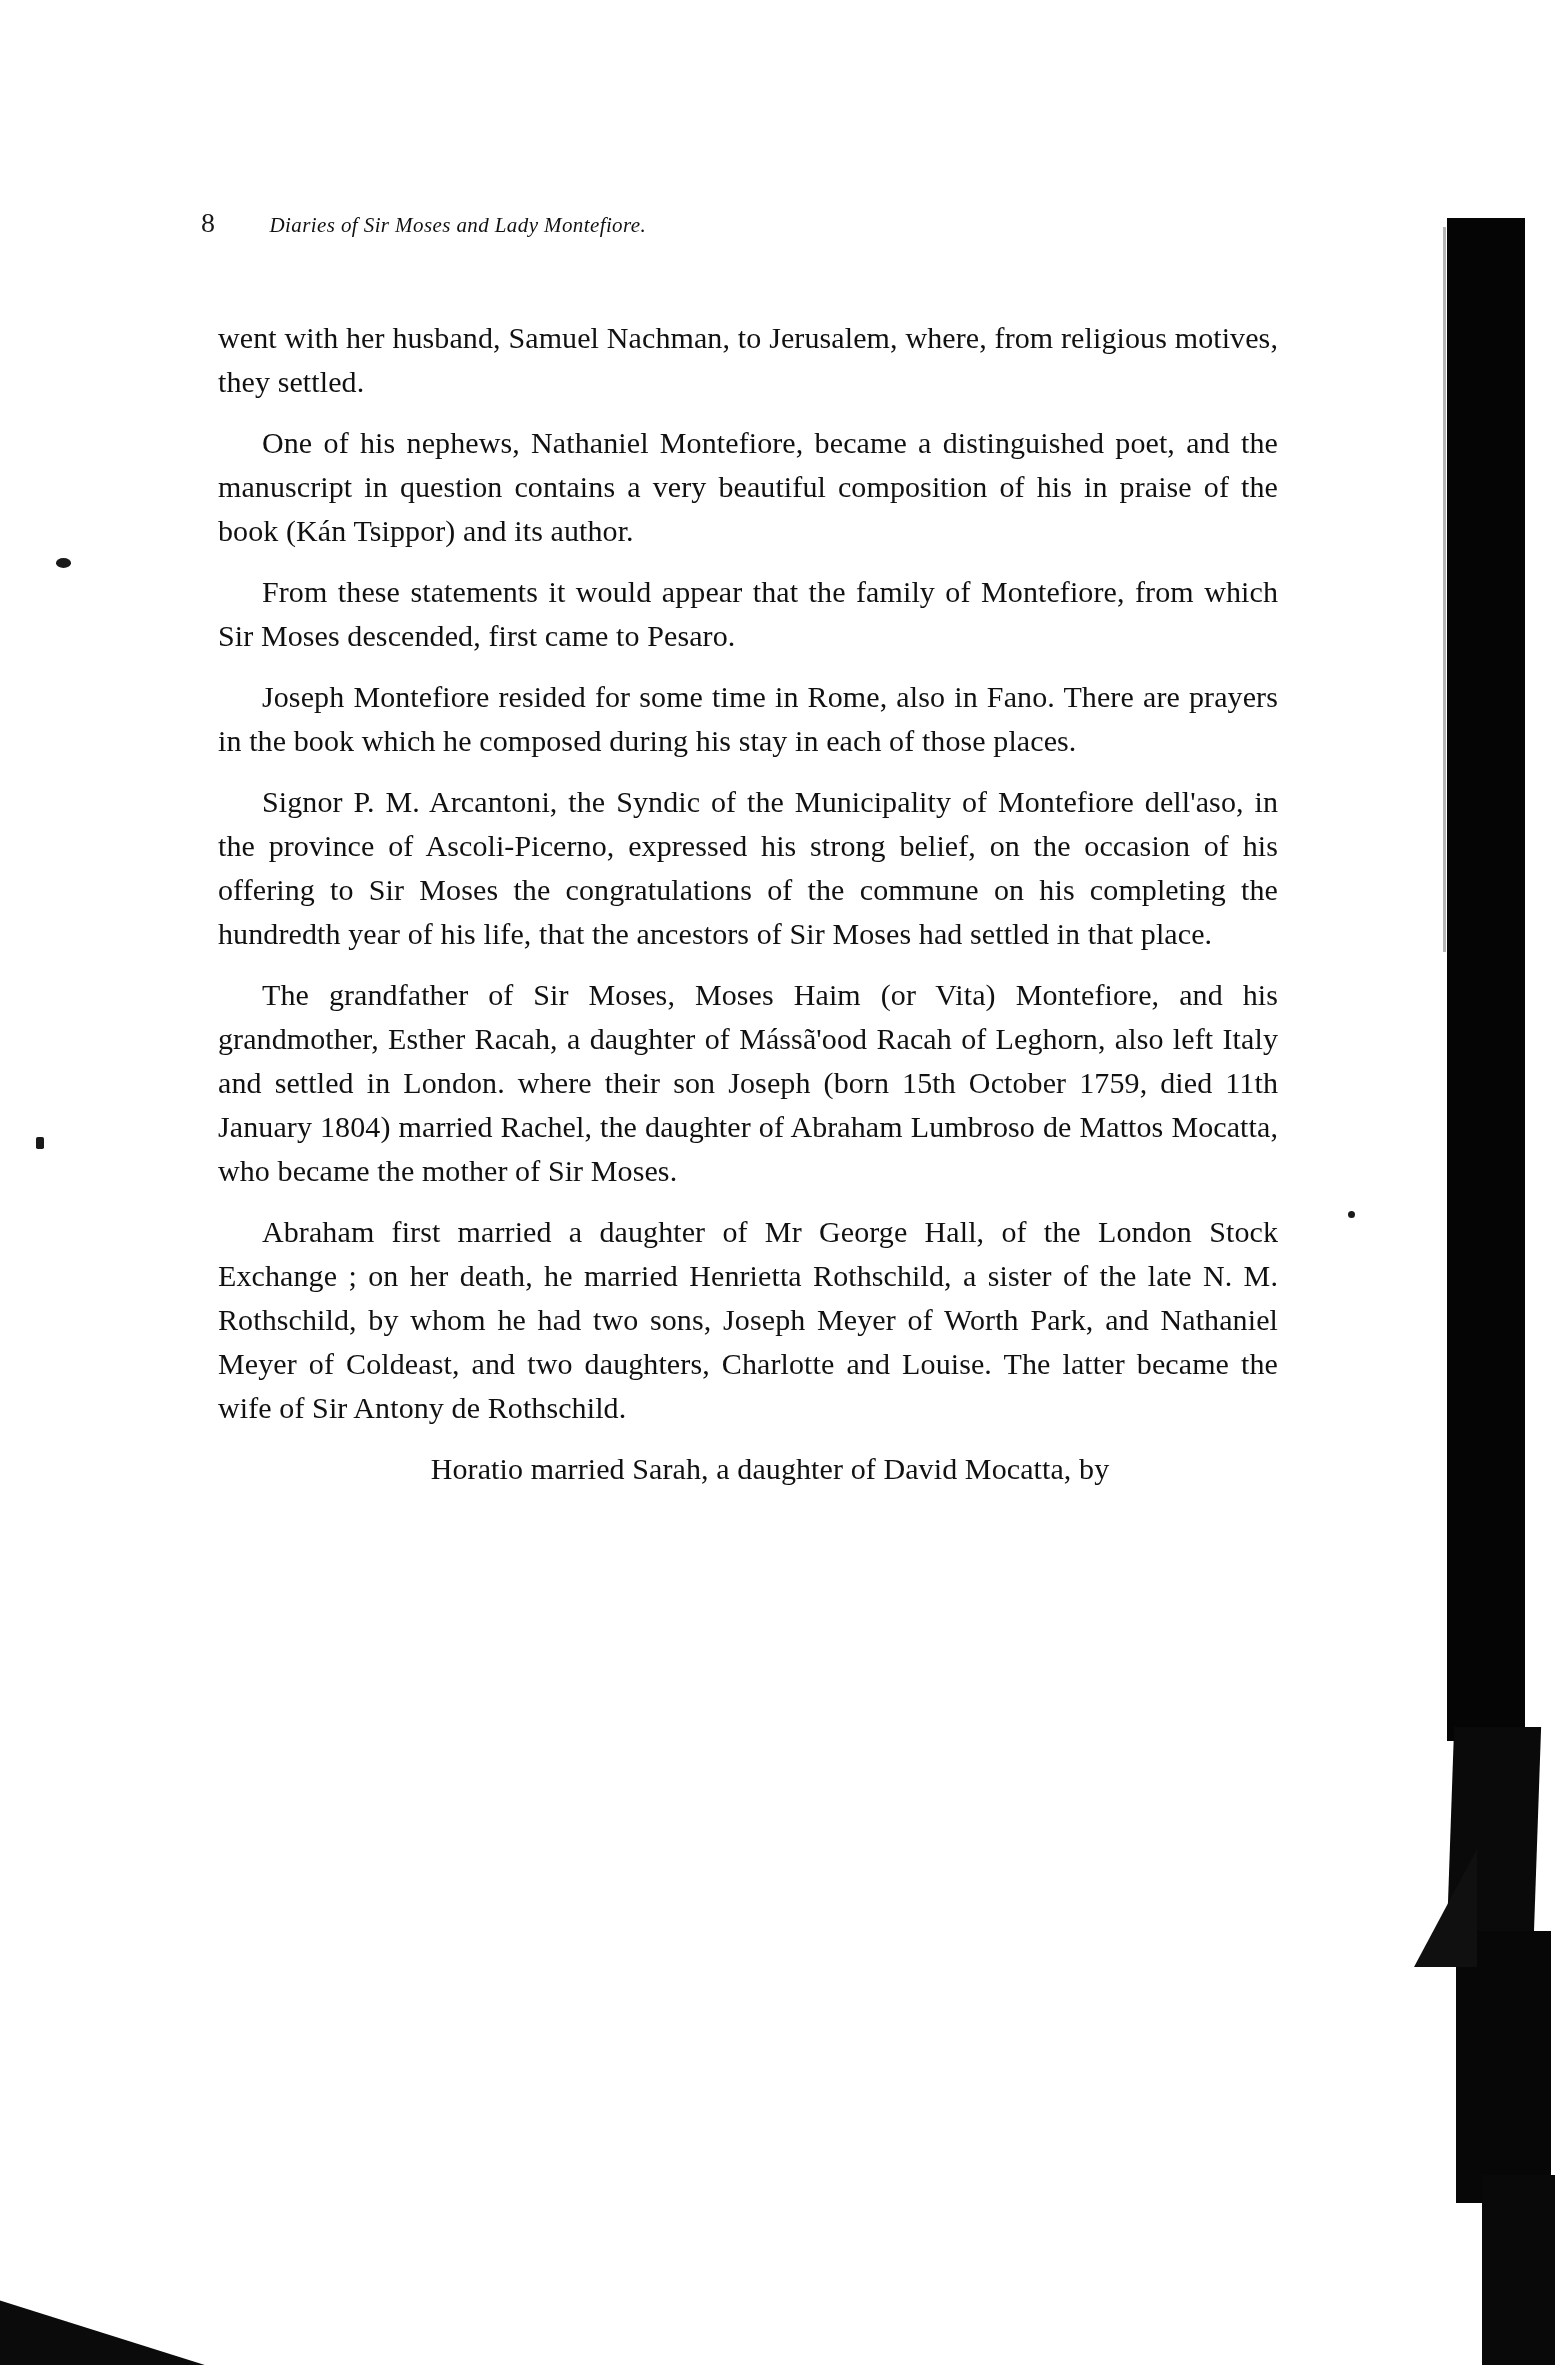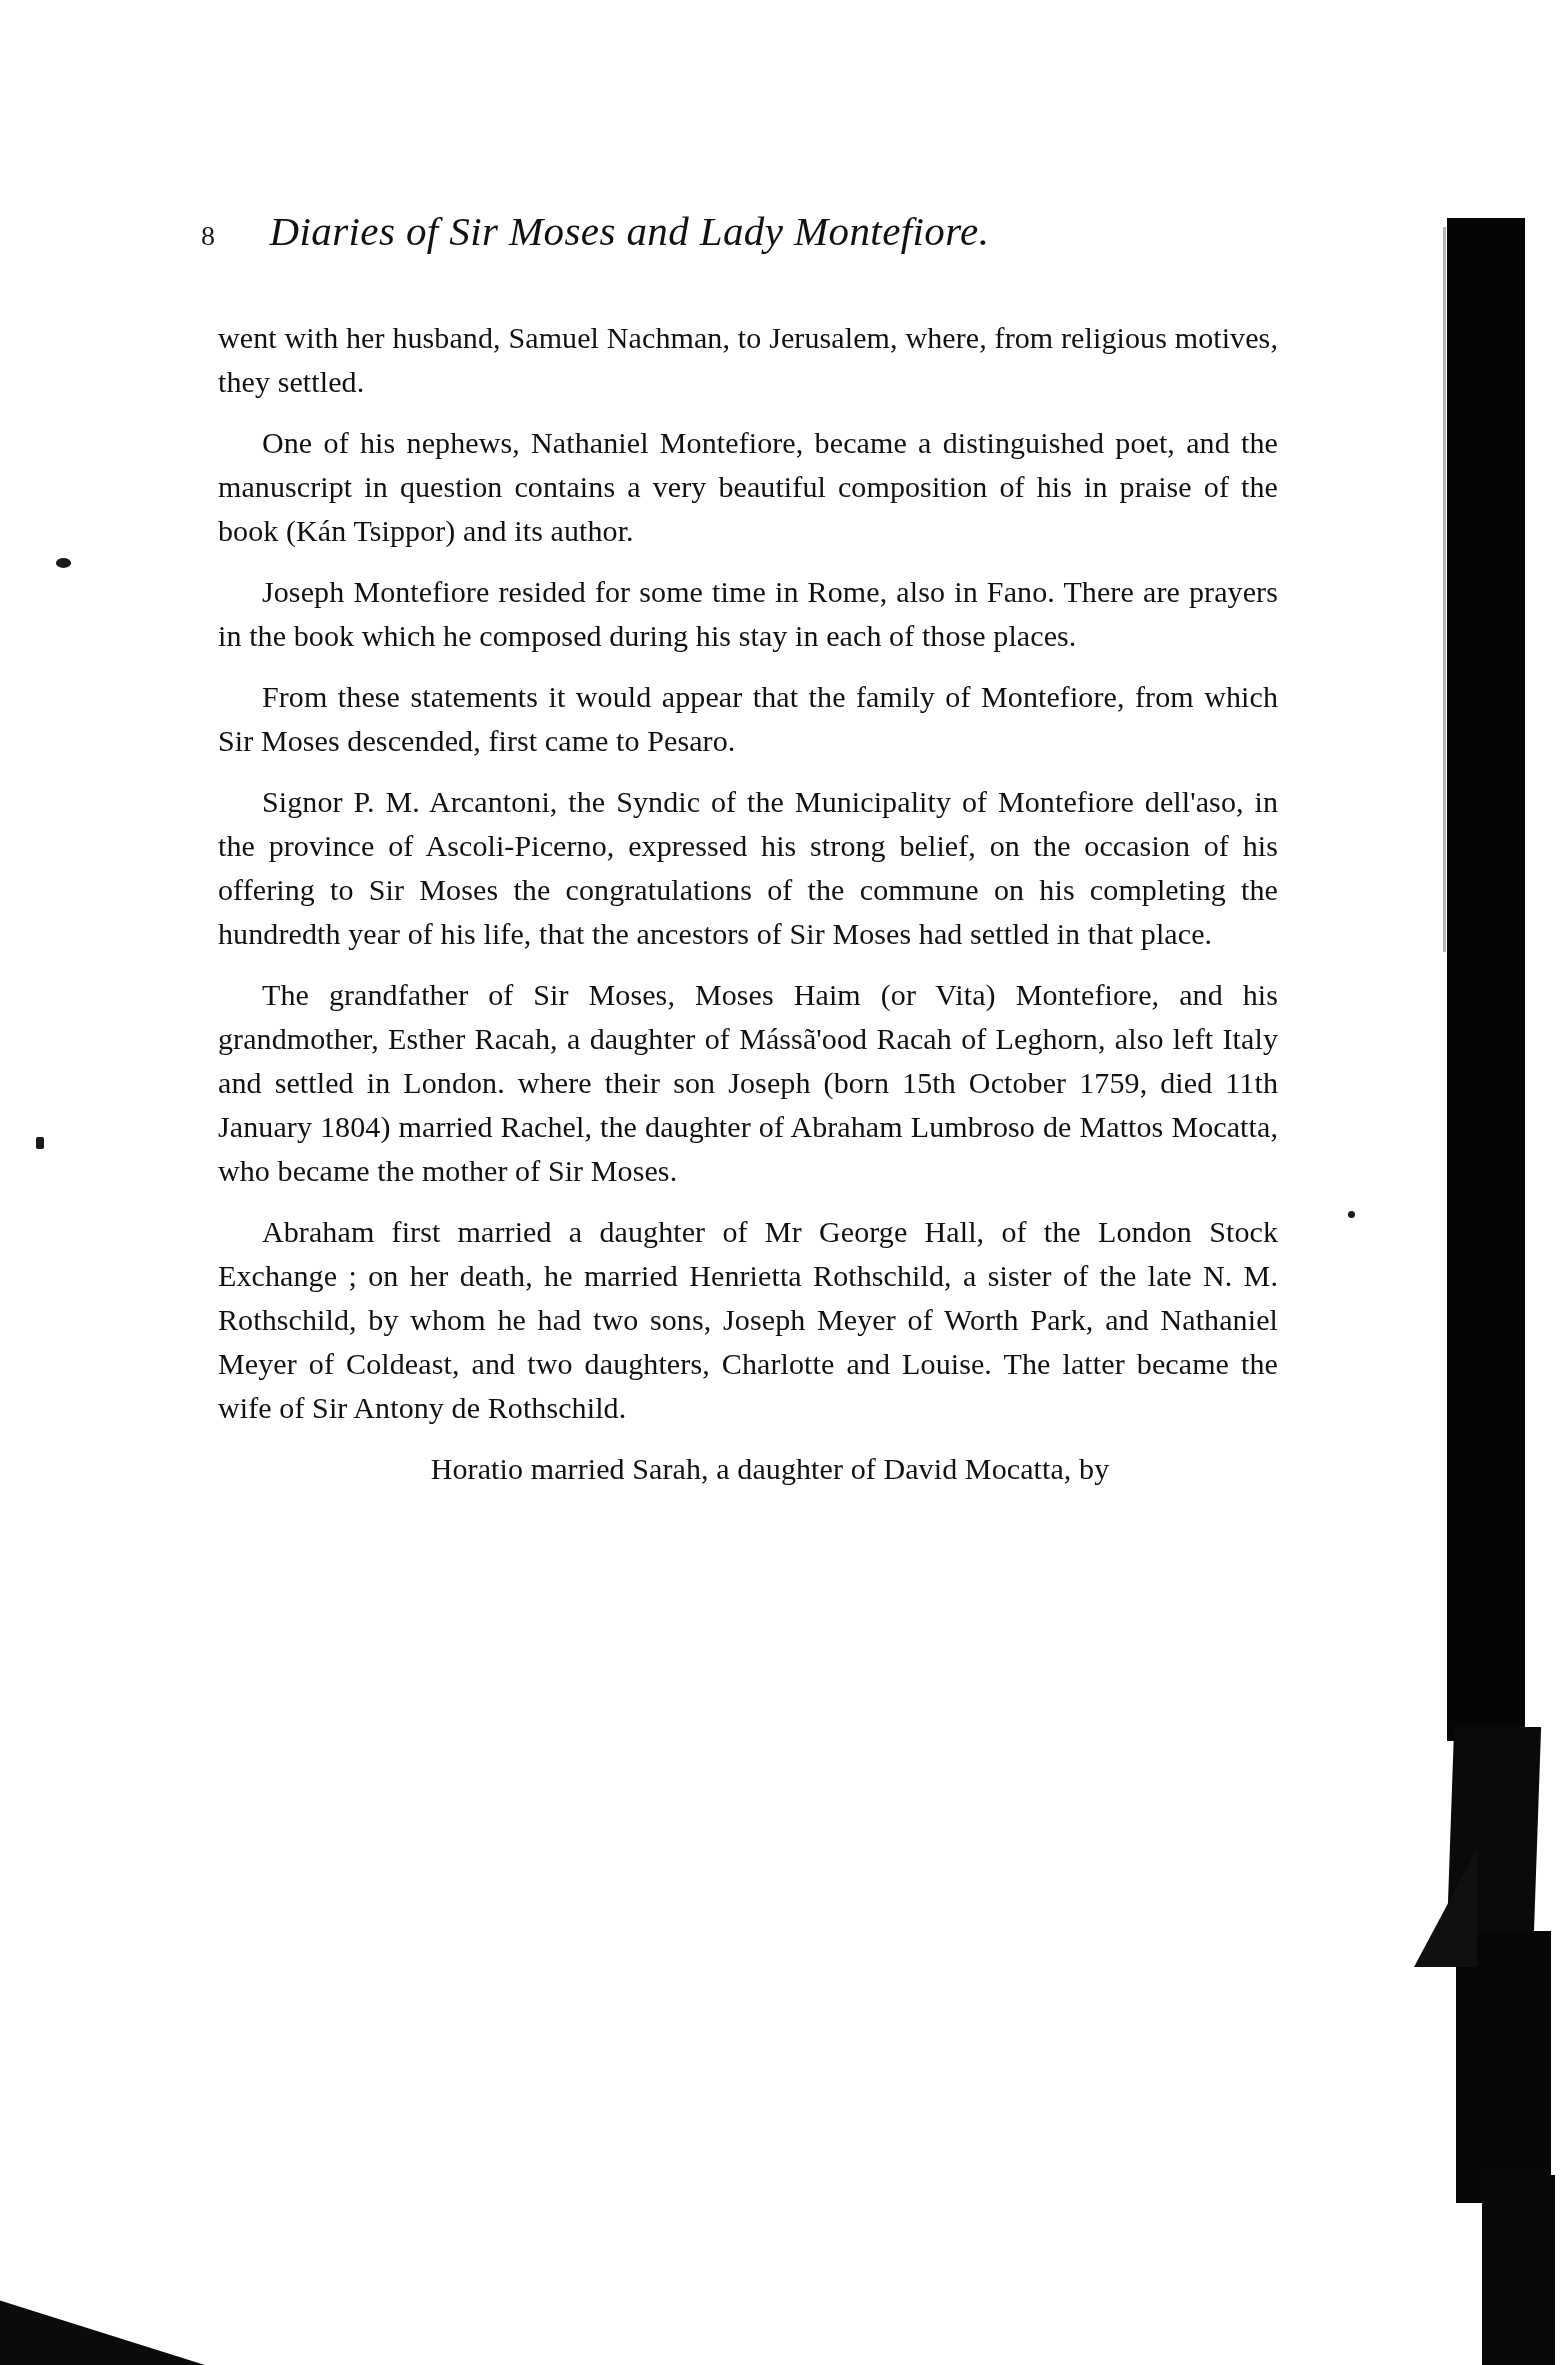--- a/index.html
+++ b/index.html
@@ -82,21 +82,21 @@
     gap: 54px;
   }
   .folio {
     font-size: 28px;
     letter-spacing: 0.5px;
     color: #1a1a1a;
   }
   .head-title {
     font-family: "Liberation Serif", serif;
     font-style: italic;
-    font-size: 41px;
+    font-size: 21px;
     letter-spacing: 0.4px;
     color: #111111;
     white-space: nowrap;
   }
 
   
   .body-col {
     position: absolute;
     left: 201px;
     top: 299px;
@@ -139,22 +139,22 @@
   <div class="thin-line" style="left:1443px; top:227px; width:2.7px; height:725px; opacity:0.35;"></div>
 
   <div class="running-head">
     <span class="folio">8</span>
     <span class="head-title"><span>Diaries of Sir Moses and </span><span>Lady Montefiore.</span></span>
   </div>
 
   <div class="body-col">
     <p class="para">went with her husband, Samuel Nachman, to Jerusalem, where, from religious motives, they settled.</p>
     <p class="para indent">One of his nephews, Nathaniel Montefiore, became a distinguished poet, and the manuscript in question contains a very beautiful composition of his in praise of the book (Kán Tsippor) and its author.</p>
+    <p class="para indent">From these statements it would appear that the family of Montefiore, from which Sir Moses descended, first came to Pesaro.</p>
     <p class="para indent">Joseph Montefiore resided for some time in Rome, also in Fano.  There are prayers in the book which he composed during his stay in each of those places.</p>
-    <p class="para indent">From these statements it would appear that the family of Montefiore, from which Sir Moses descended, first came to Pesaro.</p>
     <p class="para indent">Signor P. M. Arcantoni, the Syndic of the Municipality of Montefiore dell'aso, in the province of Ascoli-Picerno, expressed his strong belief, on the occasion of his offering to Sir Moses the congratulations of the commune on his completing the hundredth year of his life, that the ancestors of Sir Moses had settled in that place.</p>
     <p class="para indent">The grandfather of Sir Moses, Moses Haim (or Vita) Montefiore, and his grandmother, Esther Racah, a daughter of Mássã'ood Racah of Leghorn, also left Italy and settled in London. where their son Joseph (born 15th October 1759, died 11th January 1804) married Rachel, the daughter of Abraham Lumbroso de Mattos Mocatta, who became the mother of Sir Moses.</p>
     <p class="para indent">Abraham first married a daughter of Mr George Hall, of the London Stock Exchange ; on her death, he married Henrietta Rothschild, a sister of the late N. M. Rothschild, by whom he had two sons, Joseph Meyer of Worth Park, and Nathaniel Meyer of Coldeast, and two daughters, Charlotte and Louise. The latter became the wife of Sir Antony de Rothschild.</p>
     <p class="para indent">Horatio married Sarah, a daughter of David Mocatta, by</p>
   </div>
 
 </div>
 
 
 </body></html>

